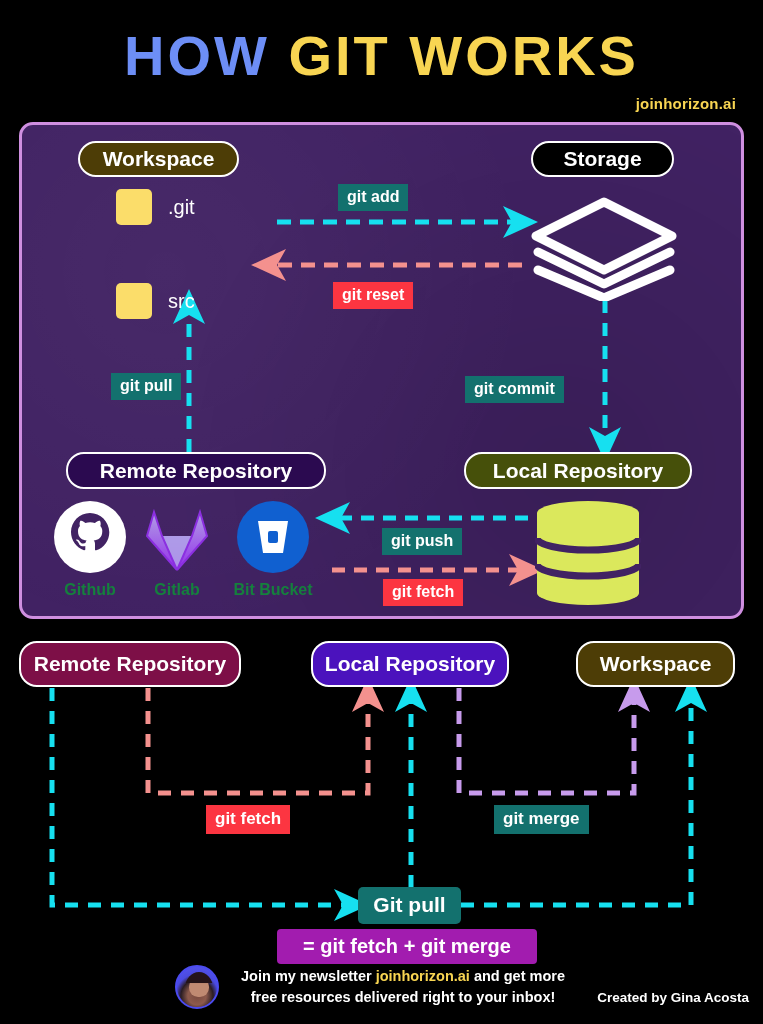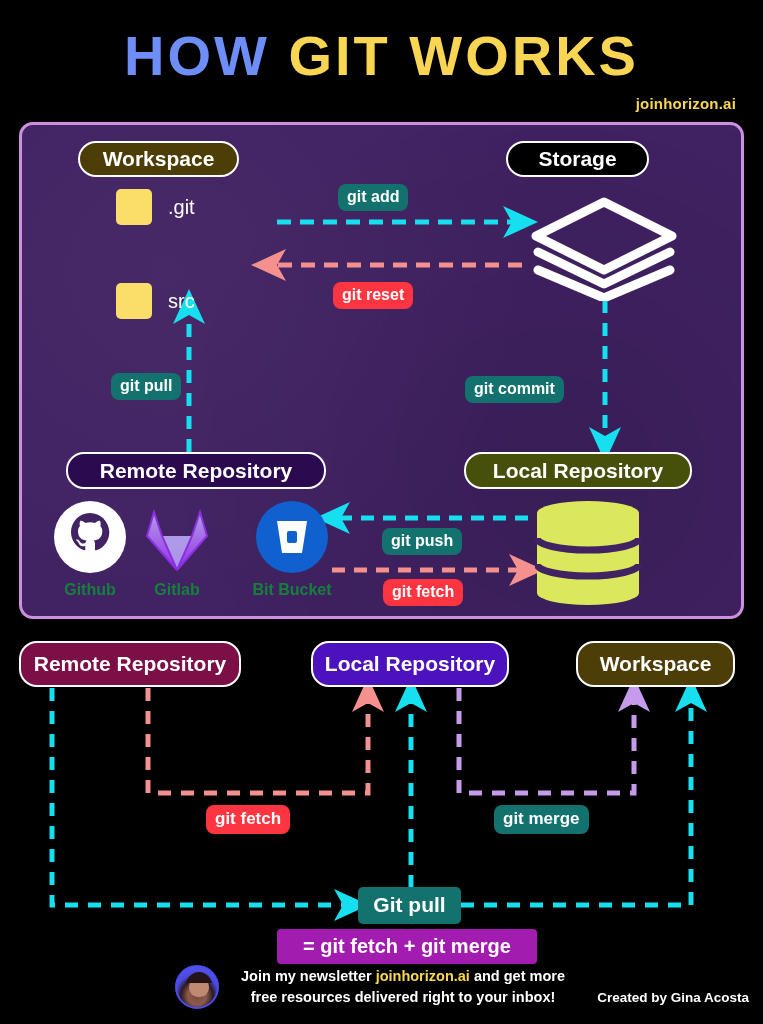--- a/index.html
+++ b/index.html
@@ -56,21 +56,21 @@
   .pill-local-top   { background: #46500a; }
   .pill-remote-bot  { background: #7d0f47; }
   .pill-local-bot   { background: #4b12bd; }
   .pill-ws-bot      { background: #4d3d06; }
 
   
   .tag {
     position: absolute; z-index: 8;
     display:flex; align-items:center; justify-content:center;
     color: #ffffff; font-weight: 600; font-size: 16px;
-    padding: 4px 9px 5px; border-radius: 8px; white-space: nowrap;
+    padding: 4px 9px 5px; border-radius: 0; white-space: nowrap;
   }
   .tag-teal { background: #13716e; }
   .tag-red  { background: #fc3541; }
   .tag-gold { background: #a21caf; }
 
   
   .filerow { position: absolute; display: flex; align-items: center; z-index: 6; margin-left: 28px; }
   .fileicon {
     width: 36px; height: 36px; background: #fbdd6a; border-radius: 5px;
   }
@@ -175,21 +175,21 @@
 
     <g>
       <path d="M461,905 L691,905 L691,694" stroke="#16e0f0" stroke-width="5" stroke-dasharray="13,10" fill="none" marker-end="url(#ahCyan)"></path>
     </g>
   </svg>
 
   <div class="pill pill-workspace" style="left:78px; top:141px; width:161px; height:36px; font-size:21px;">
     <span>Workspace</span>
   </div>
 
-  <div class="pill pill-storage" style="left:506px; top:141px; width:143px; height:36px; font-size:21px;">
+  <div class="pill pill-storage" style="left:531px; top:141px; width:143px; height:36px; font-size:21px;">
     <span>Storage</span>
   </div>
 
   <div class="filerow" style="left:88px; top:189px;">
     <span class="fileicon"></span>
     <span class="filelabel">.git</span>
   </div>
   <div class="filerow" style="left:88px; top:283px;">
     <span class="fileicon"></span>
     <span class="filelabel">src</span>
@@ -248,21 +248,21 @@
         </defs>
         <path d="M37 70 L7 36 L14 12 L22 36 L52 36 L60 12 L67 36 Z" fill="url(#glg)" opacity="0.93"></path>
         <path d="M37 70 L22 36 L52 36 Z" fill="#b0a3e8" opacity="0.85"></path>
         <path d="M37 70 L7 36 L14 12 L22 36 Z" fill="none" stroke="#8b2fe0" stroke-width="2"></path>
         <path d="M37 70 L67 36 L60 12 L52 36 Z" fill="none" stroke="#8b2fe0" stroke-width="2"></path>
       </svg>
     </div>
     <div class="name">Gitlab</div>
   </div>
 
-  <div class="svc" style="left:226px; top:500px; width:94px;margin-left:19px;">
+  <div class="svc" style="left:226px; top:500px; width:94px;">
     <div class="glyph">
       <svg viewBox="0 0 74 74" style="width:74px;height:74px;">
         <circle cx="37" cy="37" r="36" fill="#1060d0"></circle>
         <path d="M22 21 H52 L47 53 H27 Z" fill="#ffffff"></path>
         <rect x="32" y="31" width="10" height="12" rx="2" fill="#1060d0"></rect>
       </svg>
     </div>
     <div class="name">Bit Bucket</div>
   </div>
 

